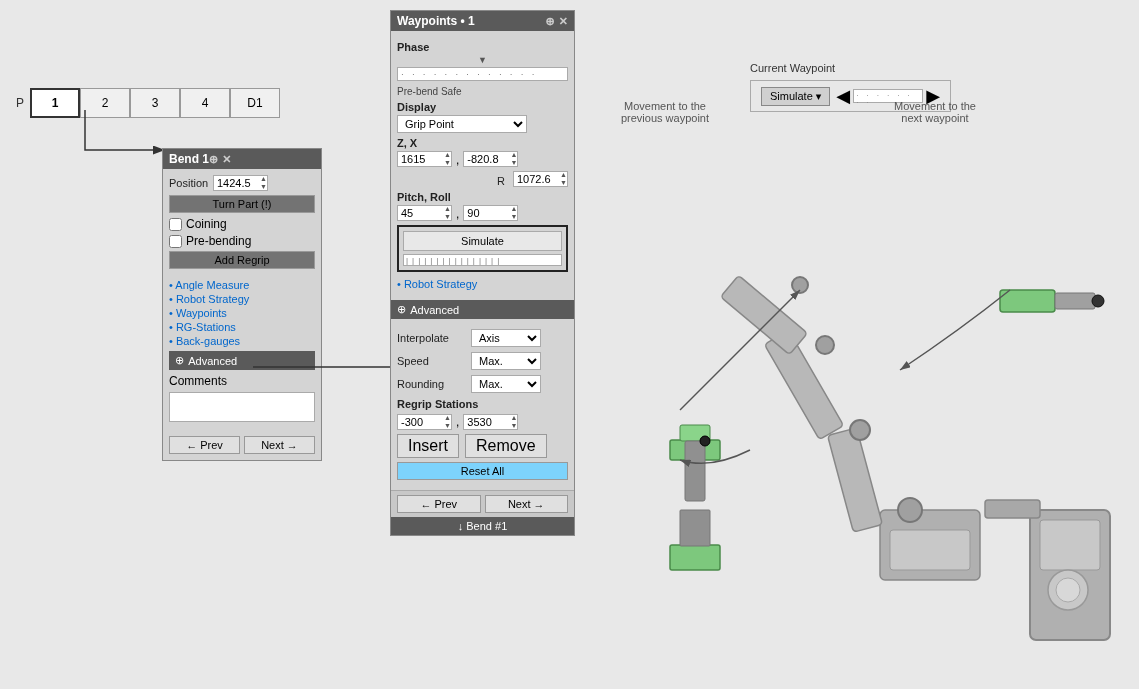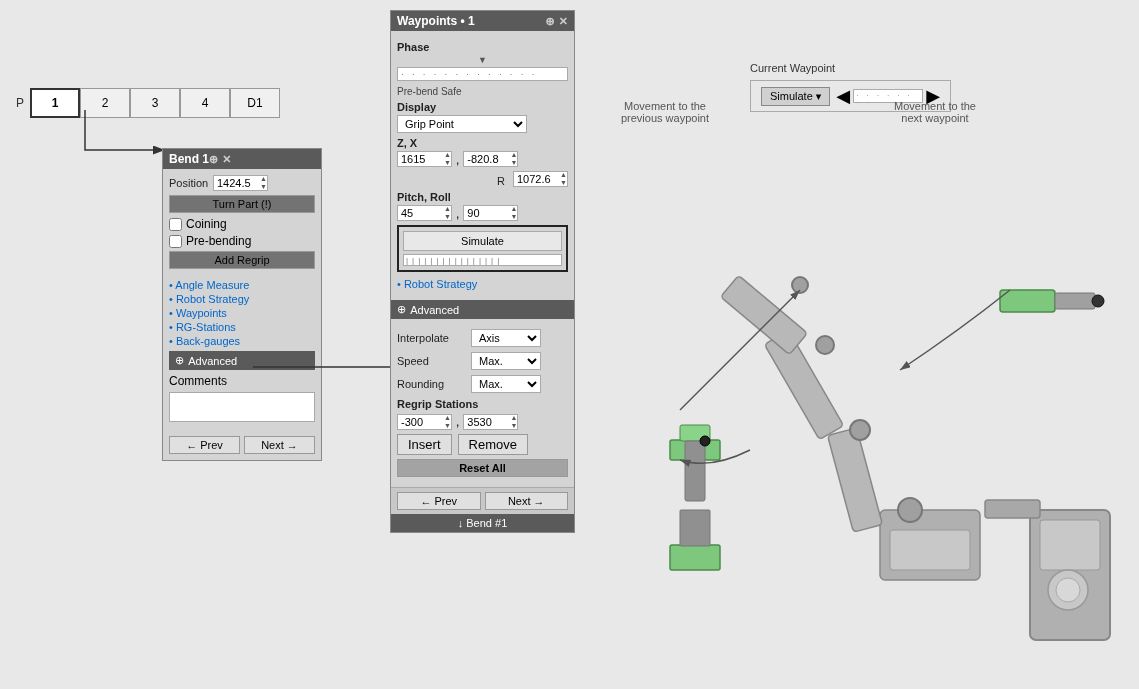--- a/index.html
+++ b/index.html
@@ -304,32 +304,31 @@
     }
     .insert-remove-row {
       display: flex;
       gap: 6px;
       margin-bottom: 4px;
     }
     .ir-btn {
       background: #e0e0e0;
       border: 1px solid #999;
       padding: 2px 10px;
-      font-size: 13px;
+      font-size: 16px;
       cursor: pointer;
     }
     .reset-all-btn {
-      background: #a3a3a3;
+      background: #7dd3fc;
       border: 1px solid #999;
       padding: 2px 8px;
       font-size: 11px;
       cursor: pointer;
       width: 100%;
       margin-bottom: 4px;
-      font-weight: bold;
     }
     .wp-nav-buttons {
       display: flex;
       gap: 4px;
       padding: 4px 6px;
       background: #c8c8c8;
       border-top: 1px solid #aaa;
     }
     .wp-nav-btn {
       flex: 1;

